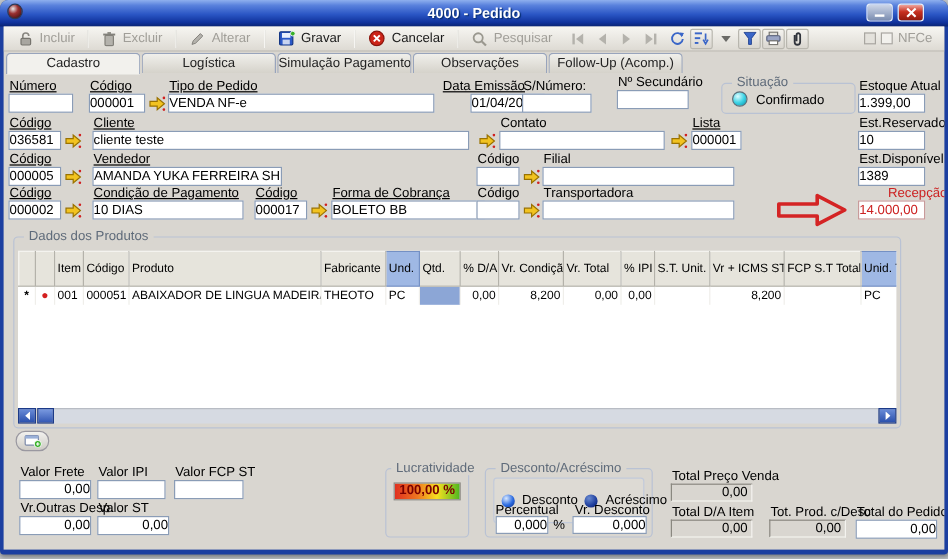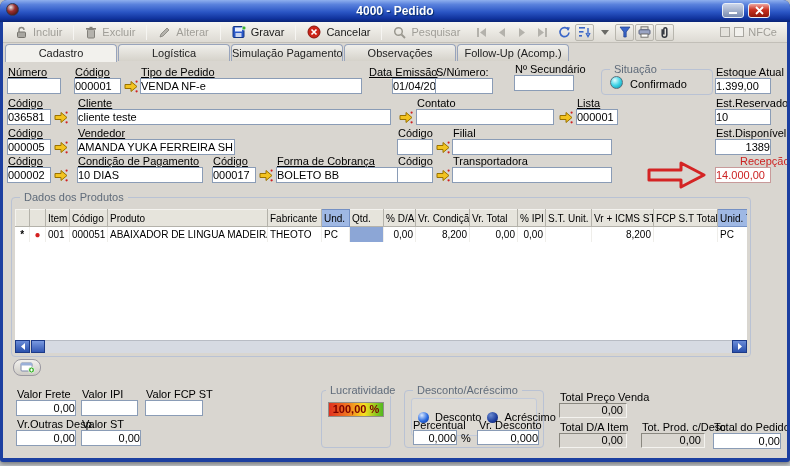--- a/index.html
+++ b/index.html
@@ -60,21 +60,21 @@
       font-size:11px; color:#5f6b7a; white-space:nowrap; }
   .radio-cyan { position:absolute; width:13px; height:13px; border-radius:50%;
       background:radial-gradient(circle at 35% 30%, #e0fcff 0%, #3fd4e6 50%, #0898b0 95%); border:1px solid #58707c; }
   .red { color:#cc2222;padding-left:24px; }
   .inp.redv { color:#cc2222; border-color:#c89a9a; }
   
   .gridgrp { position:absolute; left:8px; top:175px; width:740px; height:160px;
       border:1px solid #b9c2d4; border-radius:4px; }
   .grid-clip { position:absolute; left:3px; right:3px; top:11px; height:131px; background:#fff; overflow:hidden; }
   table.grid { border-collapse:collapse; table-layout:fixed; width:744px; }
-  table.grid th { height:17px; background:#e6e4dc; border:1px solid #b4b2aa; border-top-color:#f4f3ef; border-left-color:#f4f3ef;
+  table.grid th { height:29px; background:#e6e4dc; border:1px solid #b4b2aa; border-top-color:#f4f3ef; border-left-color:#f4f3ef;
       font-size:10px; font-weight:normal; text-align:left; padding:0 2px; white-space:nowrap; overflow:hidden; }
   table.grid th.hl { background:#9fb8e4; border-color:#7490c4; }
   table.grid td { height:15px; font-size:10px; padding:0 2px; white-space:nowrap; overflow:hidden;
       border-right:1px solid #efeeea; }
   td.num { text-align:right; }
   td.sel { background:#8ca6d6; }
   td.stat { color:#d42020; font-size:9px; text-align:center; }
   td.mark { font-weight:bold; text-align:center; }
   .hscroll { position:absolute; left:3px; right:3px; bottom:3px; height:13px; display:flex; align-items:stretch; }
   .sbtn { width:15px; background:linear-gradient(180deg,#6a8cd8,#2a50ac); border:1px solid #1c3a88;
@@ -315,21 +315,21 @@
       <span class="lbl" style="left:395px;top:66px">Código</span>
       <input class="inp" style="left: 394px; top: 78px; width: 36px;" value="">
       <svg class="lk" style="left:433px;top:80px" viewBox="0 0 14 13">
             <path d="M1 4.5 h6 V1.5 L13 6.5 7 11.5 V8.5 H1 z" fill="#f2c320" stroke="#9a7200"></path>
             <circle cx="12.6" cy="1.6" r="1.1" fill="#d02020"></circle>
             <circle cx="12.6" cy="11.3" r="1.1" fill="#d02020"></circle>
           </svg>
       <span class="lbl" style="left:450px;top:66px">Filial</span>
       <input class="inp" style="left: 449px; top: 78px; width: 160px;" value="">
       <span class="lbl" style="left:713px;top:66px">Est.Disponível</span>
-      <input class="inp" style="left: 712px; top: 78px; width: 56px; text-align: right;" value="1389">
+      <input class="inp" style="left: 712px; top: 78px; width: 56px;" value="1389">
 
       <span class="lbl u" style="left:5px;top:94px">Código</span>
       <input class="inp" style="left: 4px; top: 106px; width: 44px;" value="000002">
       <svg class="lk" style="left:51px;top:108px" viewBox="0 0 14 13">
             <path d="M1 4.5 h6 V1.5 L13 6.5 7 11.5 V8.5 H1 z" fill="#f2c320" stroke="#9a7200"></path>
             <circle cx="12.6" cy="1.6" r="1.1" fill="#d02020"></circle>
             <circle cx="12.6" cy="11.3" r="1.1" fill="#d02020"></circle>
           </svg>
       <span class="lbl u" style="left:75px;top:94px">Condição de Pagamento</span>
       <input class="inp" style="left: 74px; top: 106px; width: 126px;" value="10 DIAS">

